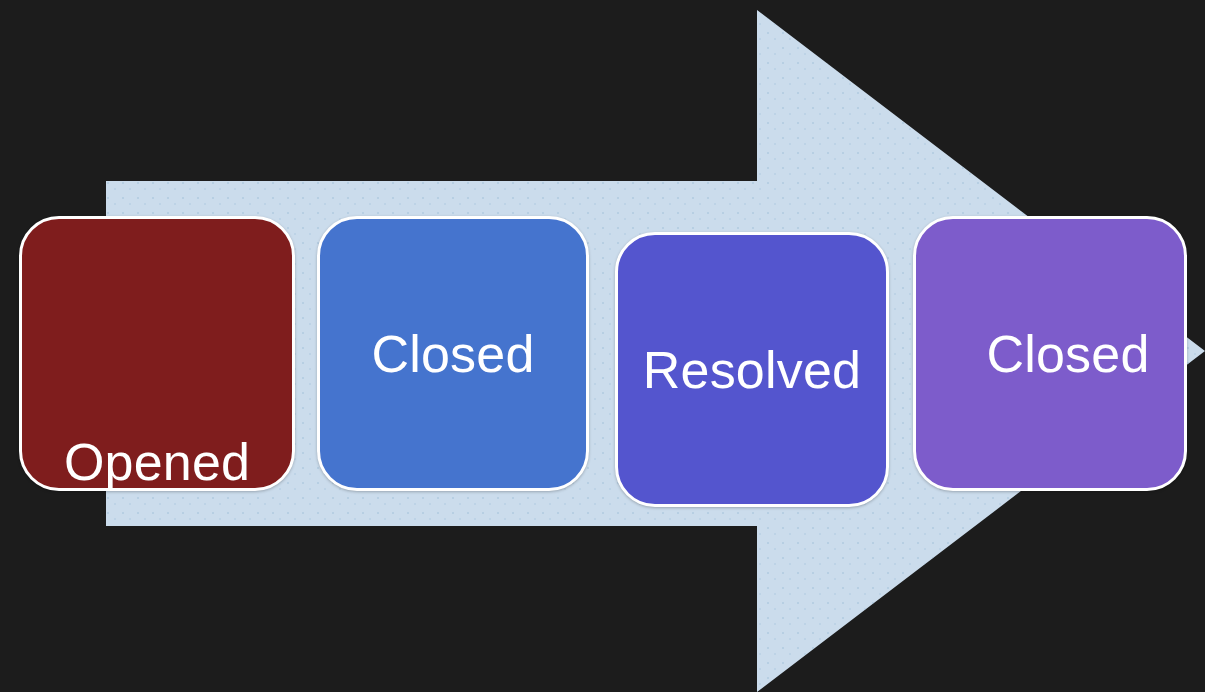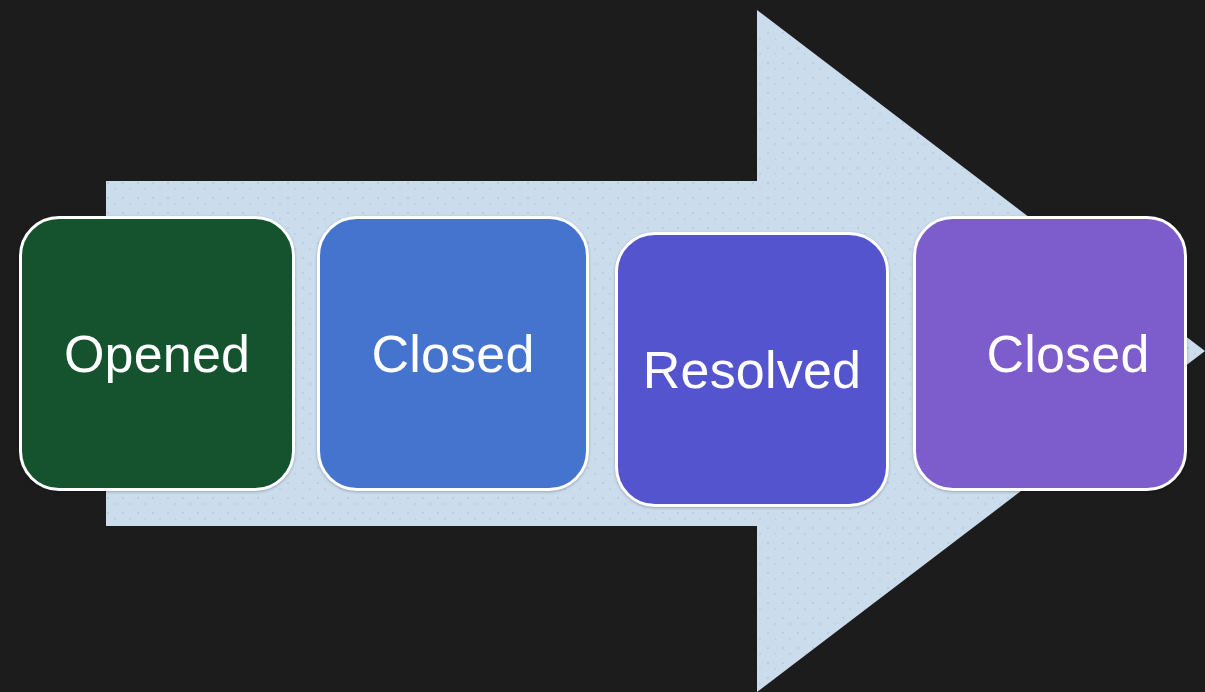--- a/index.html
+++ b/index.html
@@ -77,21 +77,21 @@
       </g>
       <defs>
         <pattern id="dots" width="15" height="15" patternUnits="userSpaceOnUse">
           <circle cx="3" cy="3" r="1" fill="#8fb3d4" opacity="0.45"></circle>
           <circle cx="10" cy="9" r="0.9" fill="#8fb3d4" opacity="0.35"></circle>
         </pattern>
       </defs>
     </svg>
   </div>
 
-  <div class="stage-box" id="stage-box-0" style="background: #14532d; border-color: rgb(255, 255, 255);">
+  <div class="stage-box" id="stage-box-0" style="background: #7f1d1d; border-color: rgb(255, 255, 255); align-items: flex-end;">
     <span class="stage-label">Opened</span>
   </div>
 
   <div class="stage-box" id="stage-box-1" style="background: rgb(69, 116, 206); border-color: rgb(255, 255, 255);">
     <span class="stage-label">Closed</span>
   </div>
 
   <div class="stage-box" id="stage-box-2" style="background: rgb(84, 85, 206); border-color: rgb(255, 255, 255);">
     <span class="stage-label">Resolved</span>
   </div>

